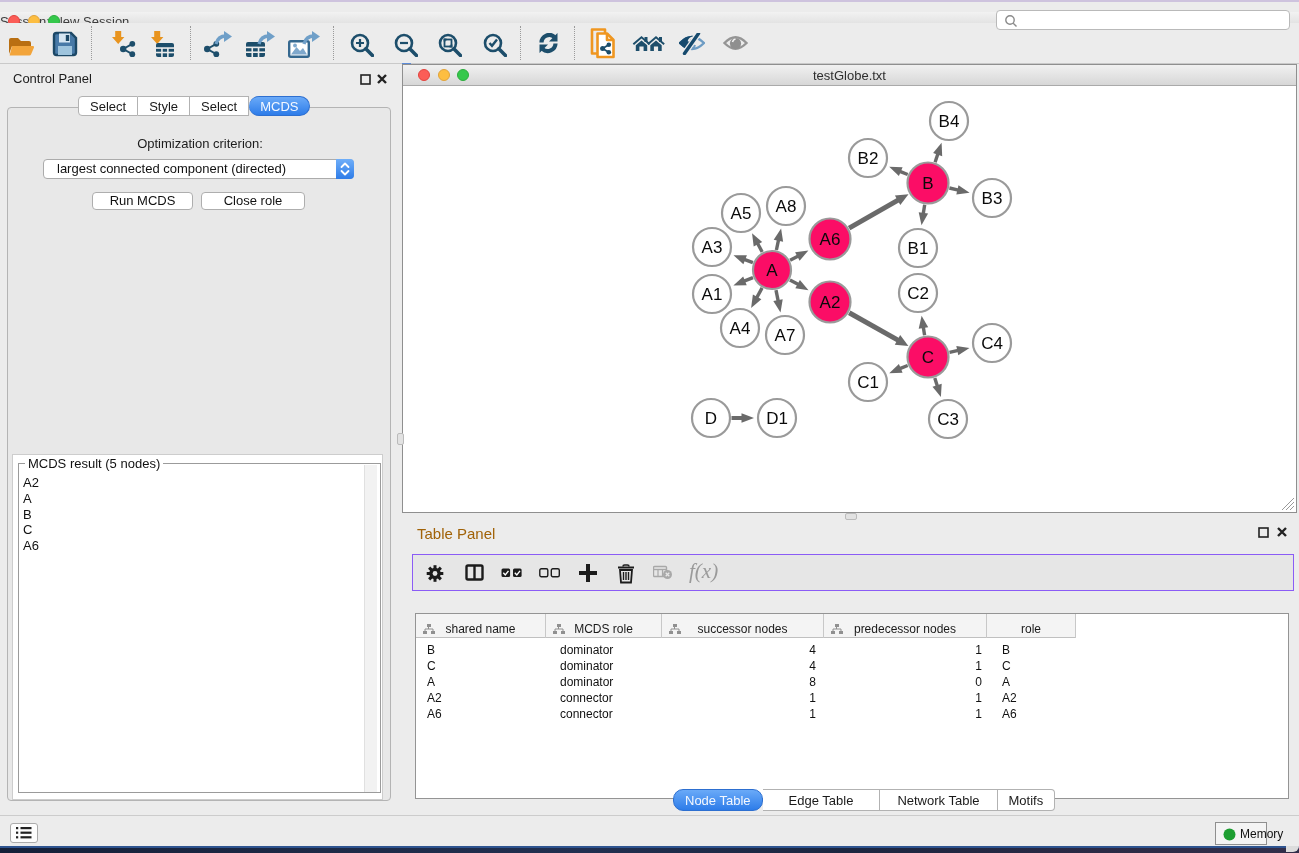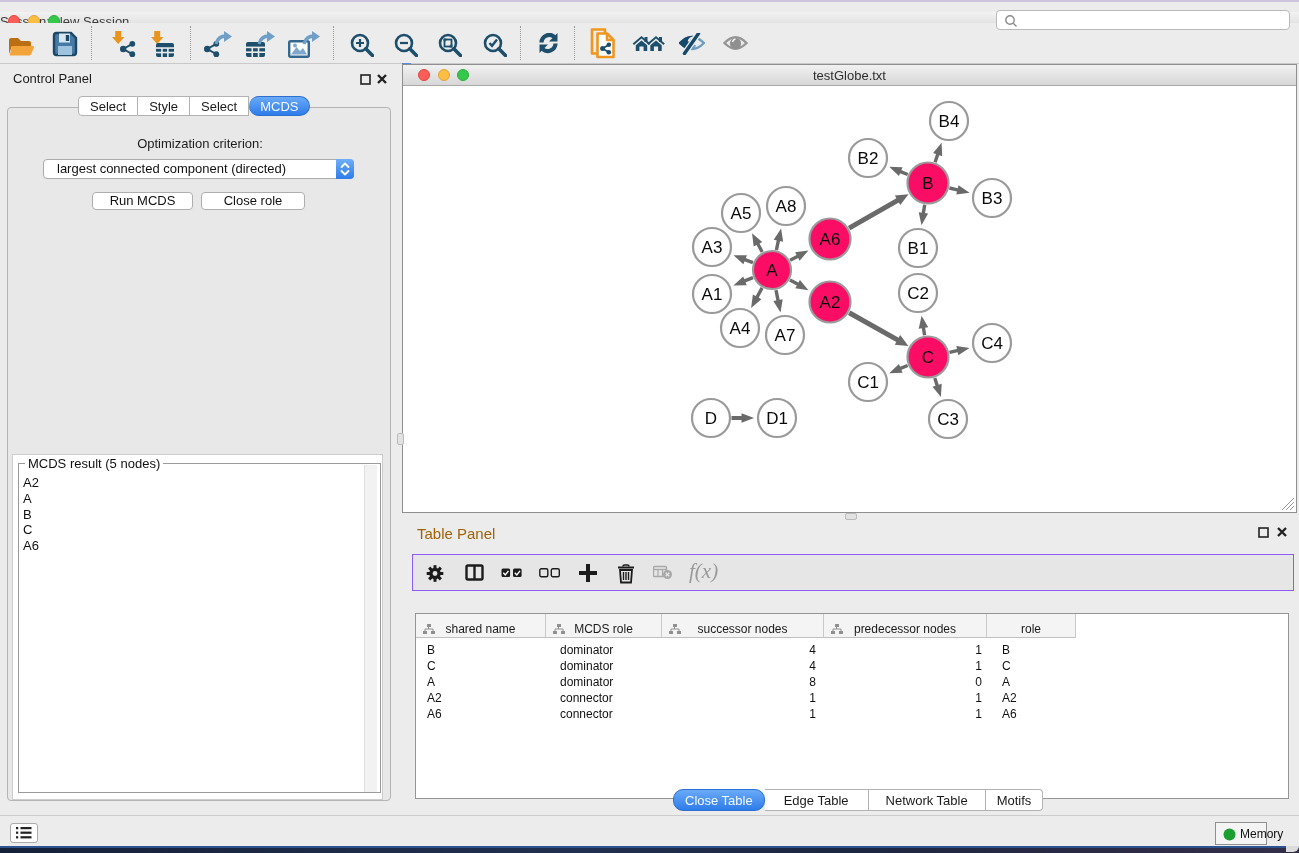--- a/index.html
+++ b/index.html
@@ -511,17 +511,17 @@
     <div class="trow num" style="left:300px;top:76px;width:100px;">1</div>
     <div class="trow num" style="left:466px;top:76px;width:100px;">1</div>
     <div class="trow" style="left:586px;top:76px;width:60px;">A2</div>
     <div class="trow" style="left:11px;top:92px;width:100px;">A6</div>
     <div class="trow" style="left:144px;top:92px;width:100px;">connector</div>
     <div class="trow num" style="left:300px;top:92px;width:100px;">1</div>
     <div class="trow num" style="left:466px;top:92px;width:100px;">1</div>
     <div class="trow" style="left:586px;top:92px;width:60px;">A6</div>
   </div>
 <div class="tabbar" id="btabs">
-  <div class="tab tab2 first sel" style="padding:0 11px;">Close Table</div>
-  <div class="tab tab2" style="padding:0 19px;">Edge Table</div>
+  <div class="tab tab2 first sel" style="padding:0 11px;">Node Table</div>
+  <div class="tab tab2" style="padding:0 26px;">Edge Table</div>
   <div class="tab tab2" style="padding:0 17px;">Network Table</div>
   <div class="tab tab2 last" style="padding:0 11px;">Motifs</div>
 </div>
 
 </body></html>

